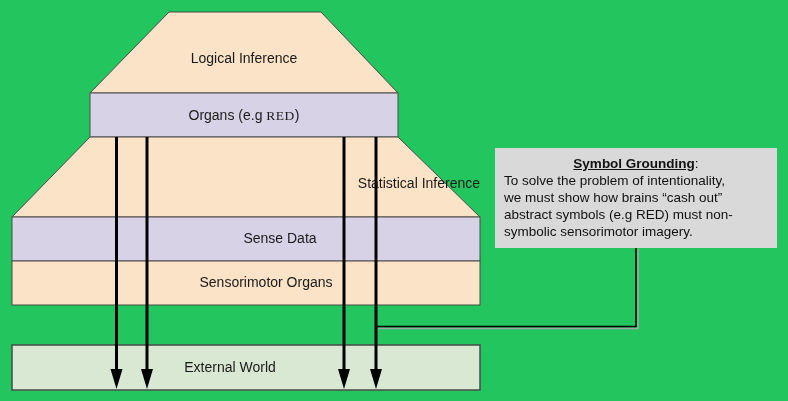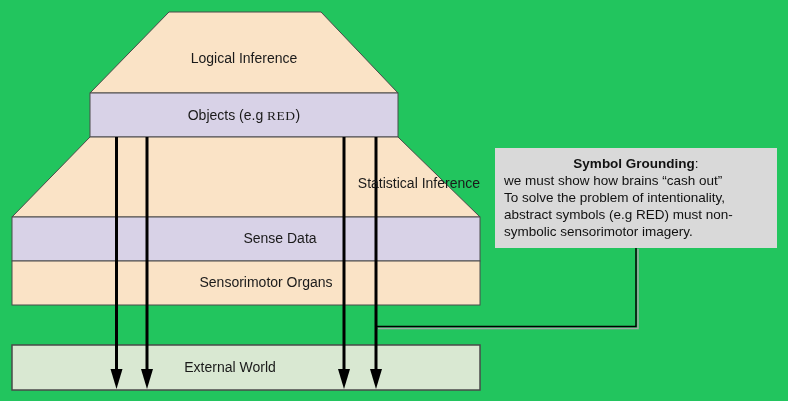--- a/index.html
+++ b/index.html
@@ -44,20 +44,21 @@
     padding: 7px 9px 0 9px;
     font-size: 13.5px;
     line-height: 17px;
     color: #111111;
   }
   .callout-title {
     text-align: center;
     font-weight: bold;
   }
   .callout-title .title-text {
+    text-decoration: underline;
   }
   .callout-title .title-colon {
     font-weight: normal;
     text-decoration: none;
   }
   .callout-line {
     text-align: left;
   }
 </style>
 </head>
@@ -95,31 +96,31 @@
       <polygon points="338,369 350,369 344,389" fill="#000000"></polygon>
     </g>
     <g>
       <line x1="376" y1="137" x2="376" y2="371" stroke-width="3" stroke="#000000"></line>
       <polygon points="370,369 382,369 376,389" fill="#000000"></polygon>
     </g>
   </svg>
 
   <div class="layer-label" style="left:90px; width:308px; top:50px;">Logical Inference</div>
 
-  <div class="layer-label" style="left:90px; width:308px; top:107px;"><span>Objects (e.g </span><span class="mono">RED</span><span>)</span></div>
+  <div class="layer-label" style="left:90px; width:308px; top:107px;"><span>Organs (e.g </span><span class="mono">RED</span><span>)</span></div>
 
   <div class="layer-label" style="left:12px; width:468px; top:175px;text-align:right;">Statistical Inference</div>
 
   <div class="layer-label" style="left:12px; width:536px; top:230px;">Sense Data</div>
 
   <div class="layer-label" style="left:12px; width:468px; top:274px;padding-left:20px;">Sensorimotor Organs</div>
 
   <div class="layer-label" style="left:12px; width:436px; top:359px;">External World</div>
 
   <div class="callout">
     <div class="callout-title"><span class="title-text">Symbol Grounding</span><span class="title-colon">:</span></div>
+    <div class="callout-line">To solve the problem of intentionality,</div>
     <div class="callout-line">we must show how brains “cash out”</div>
-    <div class="callout-line">To solve the problem of intentionality,</div>
     <div class="callout-line">abstract symbols (e.g RED) must non-</div>
     <div class="callout-line">symbolic sensorimotor imagery.</div>
   </div>
 
 </div>
 
 </body></html>

